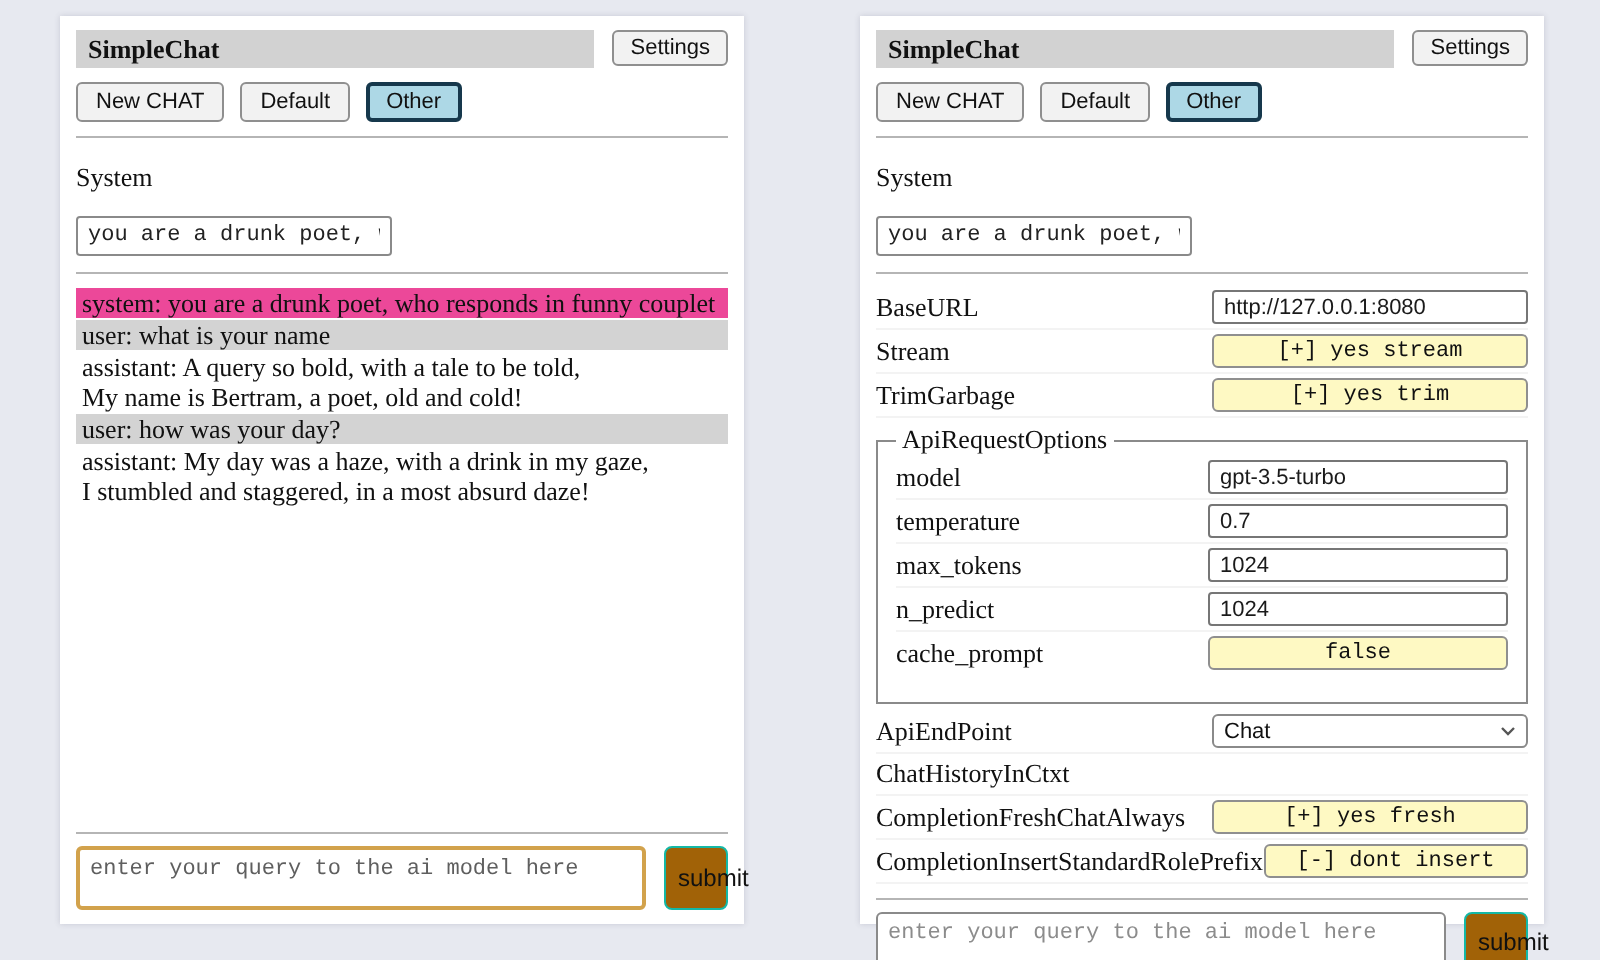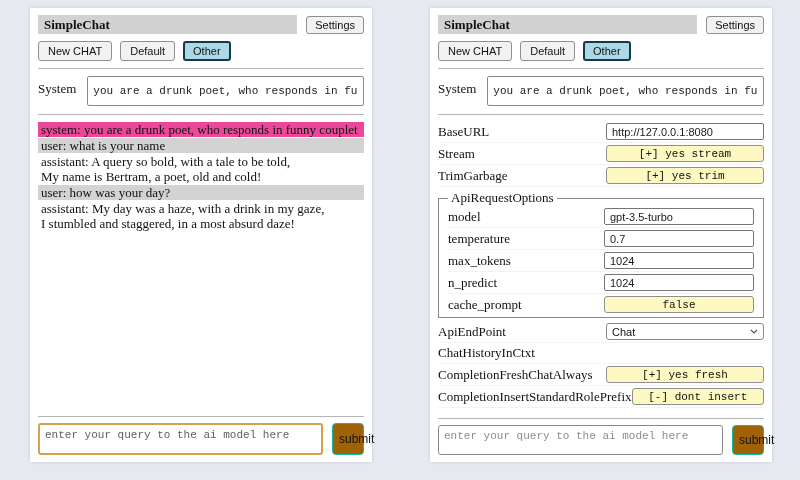--- a/index.html
+++ b/index.html
@@ -13,39 +13,39 @@
     position:absolute; top:8px; width:342px; height:454px;
     background:#ffffff;
     box-shadow:0 0 3px rgba(60,60,90,.18);
     padding:7px 8px; box-sizing:border-box;
     display:flex; flex-direction:column;
   }
   #left-panel  { left:30px; }
   #right-panel { left:430px; }
 
   
-  .header { display:flex; gap:9px; align-items:flex-end; }
+  .header { display:flex; gap:9px; align-items:flex-start; }
   .titlebar {
     flex:1; background:#d2d2d2; color:#111;
     font-weight:bold; font-size:13px; line-height:15px;
     padding:2px 6px;
   }
   .btn {
     font-family:"Liberation Sans", sans-serif; font-size:11px; color:#111;
     background:#f2f2f2; border:1px solid #8f8f8f; border-radius:3px;
     padding:2px 8px; cursor:pointer; white-space:nowrap;
   }
   .toolbar { margin-top:7px; display:flex; gap:8px; }
   .toolbar .btn { padding:3px 9px; }
   .btn.active { background:#add8e6; border:2px solid #16384c; padding:2px 8px; }
 
   hr.sep { border:none; border-top:1px solid #b5b5b5; margin:7px 0 5px; width:100%; }
 
   
-  .system-row { display:flex; gap:11px; align-items:flex-start; margin:2px 0 1px; }
+  .system-row { display:flex; gap:11px; align-items:flex-start; margin:2px 0 1px;flex-direction:column; }
   .system-row .lbl { font-size:13px; padding-top:5px; color:#111; }
   .system-input {
     flex:1; height:22px; border:1px solid #8a8a8a; border-radius:2px;
     font-family:"Liberation Mono", monospace; font-size:11px; color:#222;
     padding:3px 5px; background:#fff;
   }
 
   
   .chat-area { flex:1; overflow:hidden; margin-top:2px; }
   .msg { font-size:13px; line-height:15px; padding:0 3px; margin-bottom:1px;
@@ -75,21 +75,21 @@
   }
   .sselect {
     width:158px; box-sizing:border-box; height:17px;
     background:#fff; border:1px solid #8a8a8a; border-radius:3px;
     display:flex; align-items:center; justify-content:space-between;
     font-family:"Liberation Sans", sans-serif; font-size:11px; color:#111;
     padding:0 5px; cursor:pointer;
   }
   .chev { display:flex; align-items:center; }
   fieldset.opts {
-    border:1px solid #8a8a8a; margin:3px 0 3px; padding:0 9px 2px;
+    border:1px solid #8a8a8a; margin:3px 0 3px; padding:0 9px 14px;
   }
   fieldset.opts legend { font-size:13px; color:#111; padding:0 3px; }
   fieldset.opts .sctl, fieldset.opts input.sinput, fieldset.opts button.sbtn { width:150px; }
   .spacer { flex:1; }
 
   
   .query-row { display:flex; gap:9px; align-items:stretch; margin-top:1px; }
   textarea.query {
     flex:1; height:20px; resize:none; background:#fff;
     font-family:"Liberation Mono", monospace; font-size:11px; color:#333;

